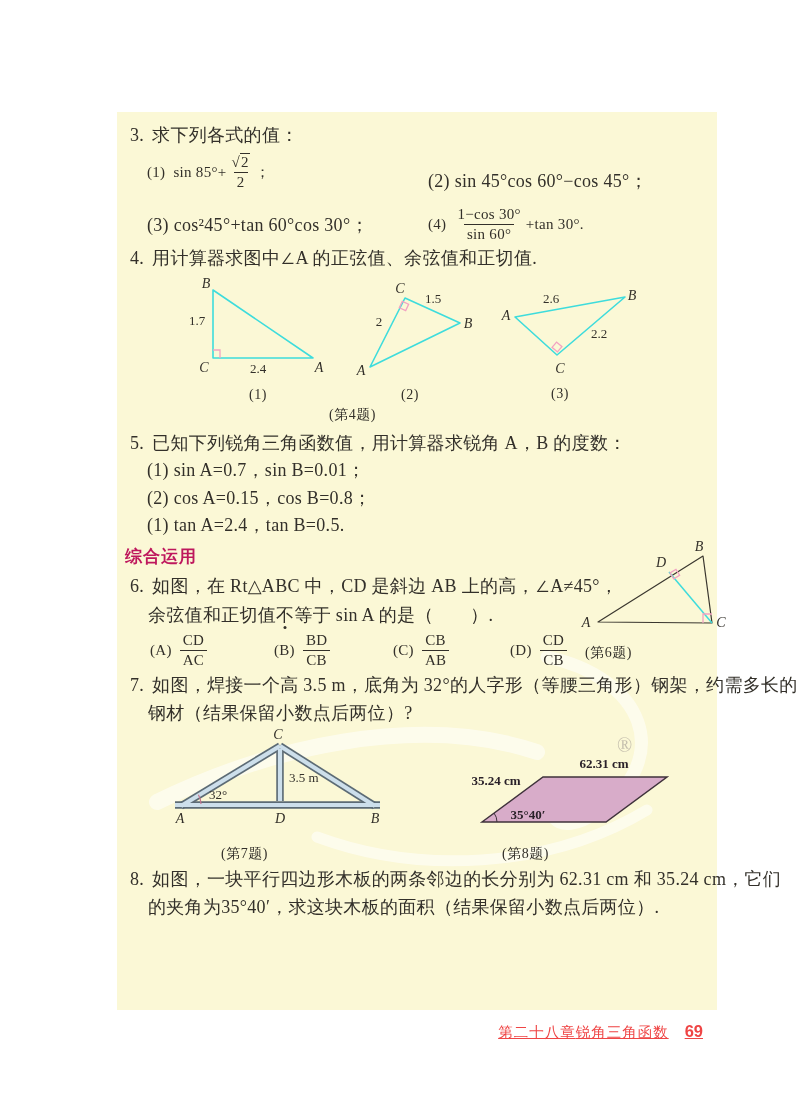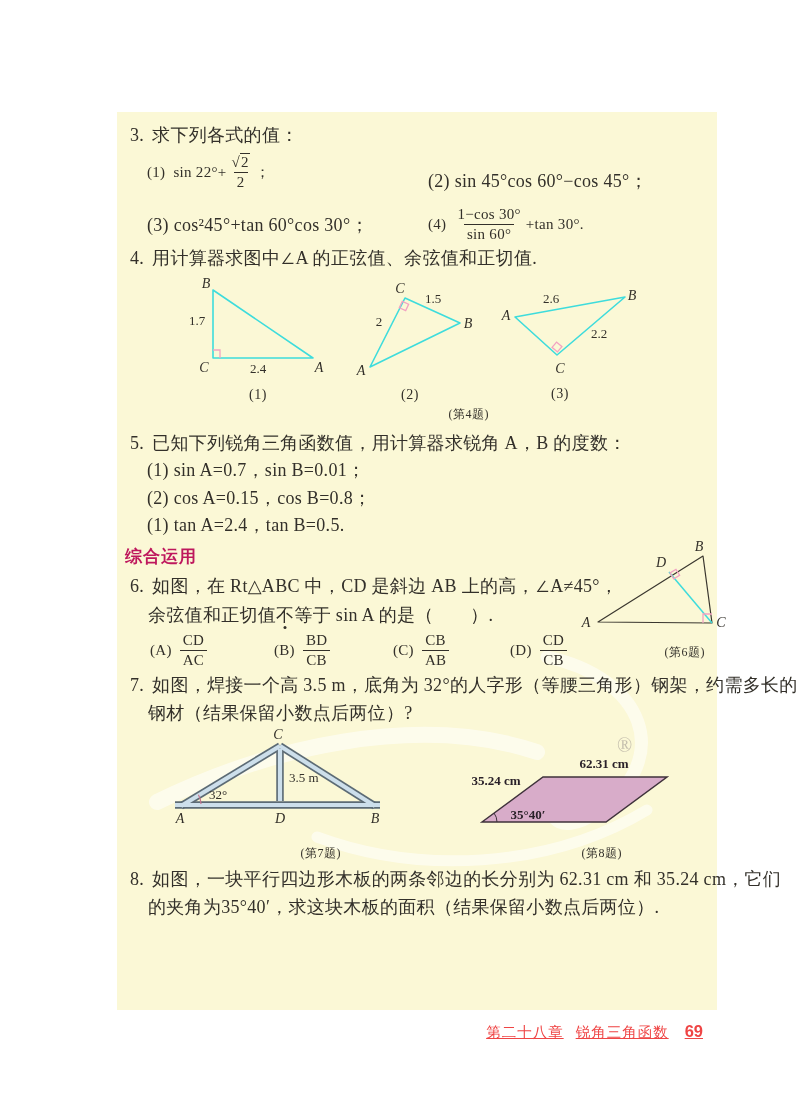--- a/index.html
+++ b/index.html
@@ -11,21 +11,21 @@
   .t{position:absolute;white-space:nowrap;font-size:18px;letter-spacing:.3px;line-height:18px;}
   .mrow{position:absolute;display:flex;align-items:center;white-space:nowrap;font-size:15px;letter-spacing:.3px;}
   .frac{display:inline-flex;flex-direction:column;align-items:center;line-height:1.08;margin:0 2px;}
   .frac .fnum{padding:0 3px 1px;}
   .frac .fden{padding:1px 3px 0;border-top:1.3px solid #33302a;}
   .radicand{border-top:1.2px solid #33302a;padding:0 1px;}
   .italic{}
   .gap{margin-left:8px;}
   .section-header{position:absolute;font-family:"Liberation Sans",sans-serif;font-weight:bold;
     font-size:17px;color:#be185d;letter-spacing:1px;}
-  .caption{position:absolute;font-size:12px;text-align:right;letter-spacing:.5px;}
+  .caption{position:absolute;font-size:14px;text-align:left;letter-spacing:.5px;}
   .emph{position:relative;display:inline-block;}
   .emph::after{content:"";position:absolute;left:50%;transform:translateX(-50%);bottom:-5px;
     width:3px;height:3px;border-radius:50%;background:#33302a;}
   .fig{position:absolute;overflow:visible;}
   .tri{fill:none;stroke:#3edcdc;stroke-width:1.6;stroke-linejoin:round;}
   .dtri{fill:none;stroke:#3a372f;stroke-width:1.2;stroke-linejoin:round;}
   .cyl{stroke:#3edcdc;stroke-width:1.5;}
   .ra{fill:none;stroke:#f2a2c2;stroke-width:1.3;}
   svg .vl{font-family:"Liberation Serif",serif;font-style:italic;font-size:14px;fill:#33302a;}
   svg .sl{font-family:"Liberation Serif",serif;font-size:13px;fill:#33302a;}
@@ -34,21 +34,21 @@
   .beam-in line{stroke:#cddfeb;stroke-width:4.2;stroke-linecap:butt;}
   .arc{fill:none;stroke:#c4768f;stroke-width:1.2;}
   .board{fill:#d8acc9;stroke:#3f323b;stroke-width:1.5;}
   .arc8{fill:none;stroke:#3f323b;stroke-width:1;}
   svg .bl{font-family:"Liberation Serif",serif;font-weight:bold;font-size:13px;fill:#2a2129;}
   .wm{position:absolute;left:0;top:0;pointer-events:none;}
   .wm path{fill:none;stroke:rgba(255,255,255,.55);stroke-linecap:round;}
   .reg-mark{position:absolute;left:500px;top:622px;font-size:20px;color:#c5bfae;}
   .footer{position:absolute;top:1022px;right:97px;display:flex;align-items:baseline;
     font-size:14.5px;color:#ef4444;letter-spacing:1px;text-decoration:underline;}
-  .footer-title{margin-left:12px;}
+  .footer-title{}
   .footer-num{margin-left:16px;font-family:"Liberation Sans",sans-serif;font-weight:bold;
     font-size:16.5px;letter-spacing:0;}
 </style>
 </head>
 <body>
 
 <div class="paper">
 
   <svg class="wm" width="600" height="898" viewBox="0 0 600 898">
     <path d="M 40 690 C 150 636, 300 600, 420 640" stroke-width="16"></path>
@@ -56,21 +56,21 @@
     <path d="M 200 725 C 300 762, 430 758, 530 698" stroke-width="11"></path>
   </svg>
   <div class="reg-mark">®</div>
 
   <div class="t" style="left:13px;top:14px">
     <span>3.</span><span class="gap">求下列各式的值：</span>
   </div>
 
   <div class="mrow" style="left:30px;top:36px;height:48px">
     <span>(1)</span>
-    <span class="gap">sin 22°+</span>
+    <span class="gap">sin 85°+</span>
     <span class="frac">
       <span class="fnum"><span>√</span><span class="radicand">2</span></span>
       <span class="fden">2</span>
     </span>
     <span>；</span>
   </div>
 
   <div class="t" style="left:311px;top:60px">(2) sin 45°cos 60°−cos 45°；</div>
 
   <div class="t" style="left:30px;top:104px">(3) cos²45°+tan 60°cos 30°；</div>

